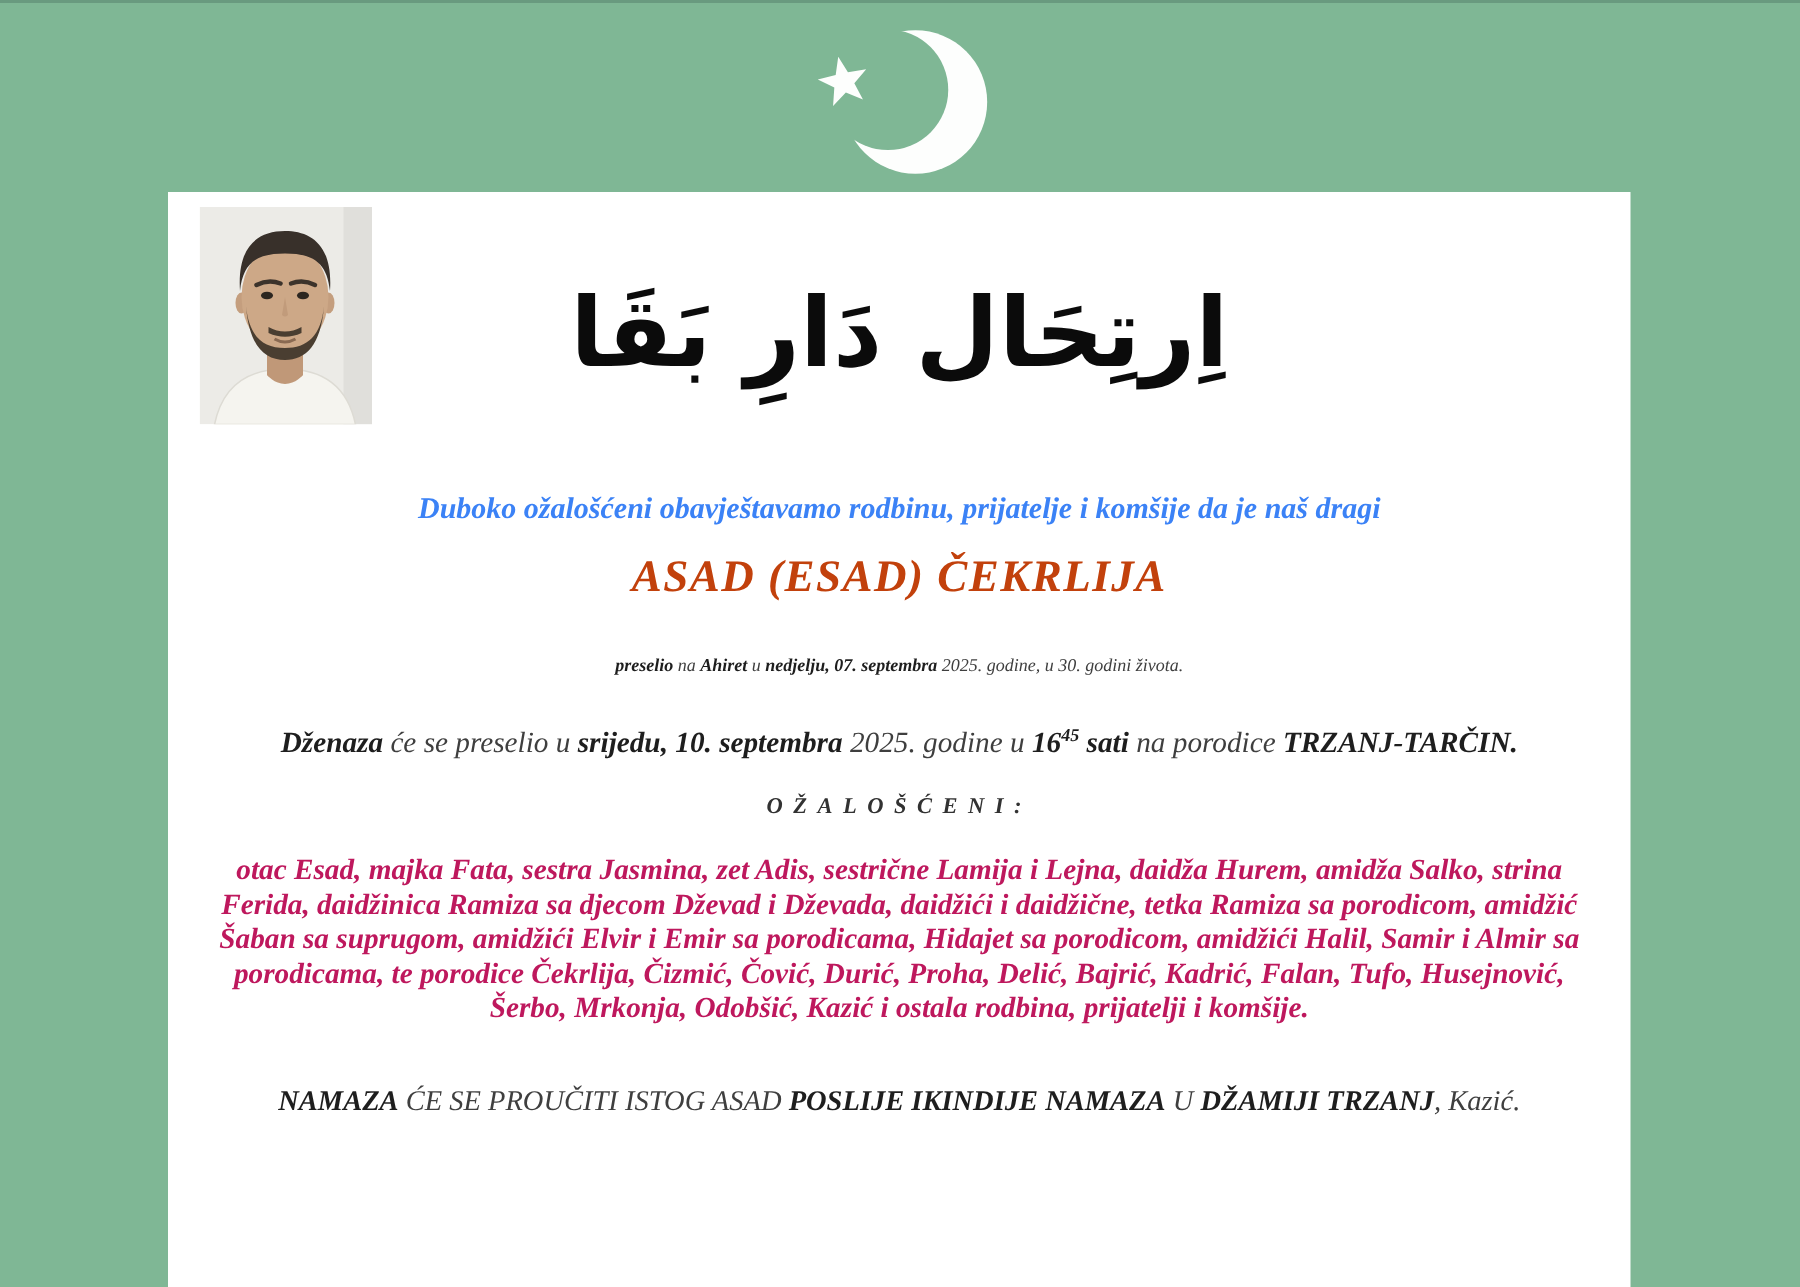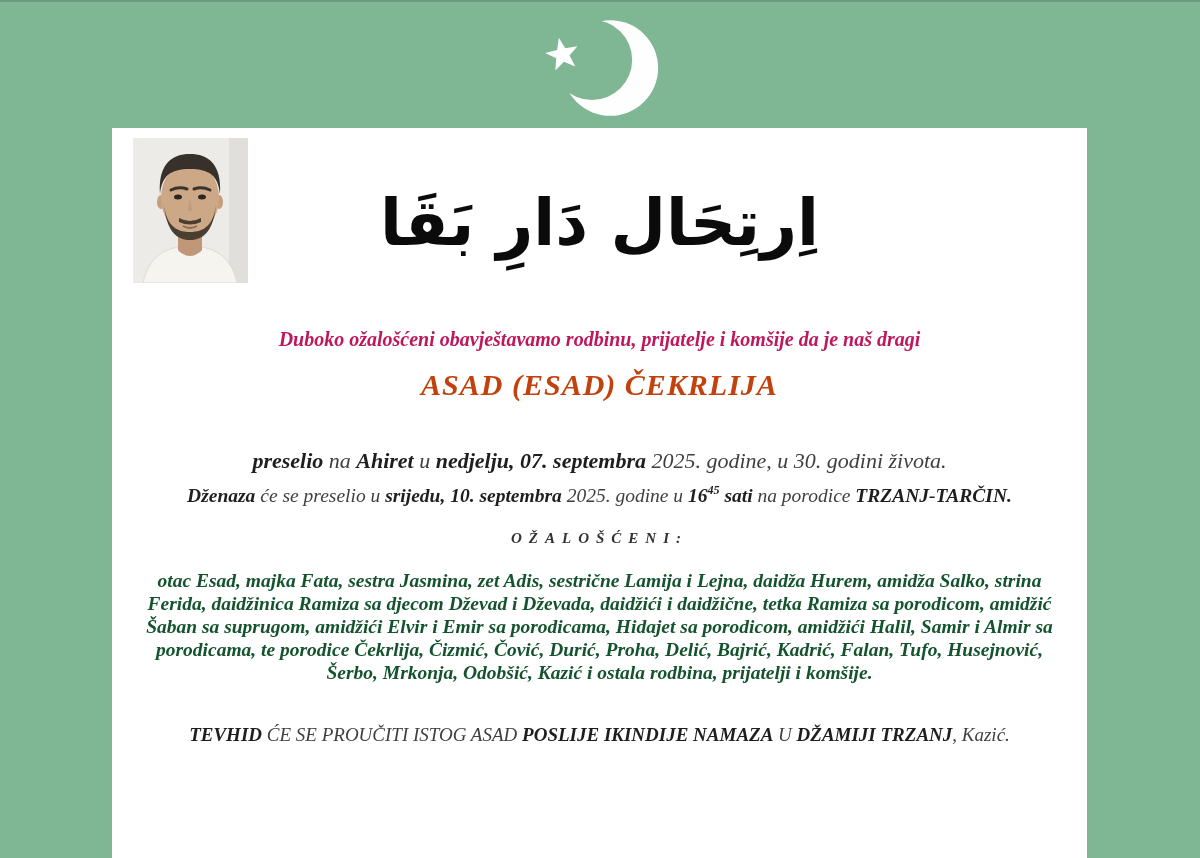--- a/index.html
+++ b/index.html
@@ -21,28 +21,28 @@
     position:absolute;left:0;top:10px;width:100%;height:170px;
     display:flex;align-items:center;justify-content:center;
     font-family:"DejaVu Sans",sans-serif;
     font-size:64px;font-weight:bold;color:#0b0b0b;direction:rtl;
     letter-spacing:2px;
   }
   .line{
     position:absolute;left:0;width:100%;text-align:center;
     font-style:italic;color:#3f3f3f;white-space:nowrap;
   }
-  .intro{top:200px;font-size:20px;font-weight:bold;color:#be185d;}
+  .intro{top:200px;font-size:20px;font-weight:bold;color:#3b82f6;}
   .name{top:240px;font-size:30px;font-weight:bold;color:#c2410c;letter-spacing:1px;}
-  .passing{top:320px;font-size:22px;}
+  .passing{top:308px;font-size:12px;}
   .funeral{top:355px;font-size:19.5px;}
   .heading{top:402px;font-size:15px;font-weight:bold;color:#323232;letter-spacing:7px;}
   .mourners{
     position:absolute;left:20px;top:441px;width:935px;text-align:center;
-    font-style:italic;font-weight:bold;color:#14532d;
+    font-style:italic;font-weight:bold;color:#be185d;
     font-size:19.5px;line-height:23px;
   }
   .tevhid{top:596px;font-size:19px;}
   .seg-b{font-weight:bold;color:#1e1e1e;}
   .seg-r{font-weight:normal;color:#3f3f3f;}
   sup.seg-b{font-size:62%;}
 </style>
 </head>
 <body>
 
@@ -92,15 +92,15 @@
   <div class="line name">ASAD (ESAD) ČEKRLIJA</div>
 
   <div class="line passing"><span class="seg-b">preselio</span><span class="seg-r"> na </span><span class="seg-b">Ahiret</span><span class="seg-r"> u </span><span class="seg-b">nedjelju, 07. septembra</span><span class="seg-r"> 2025. godine, u 30. godini života.</span></div>
 
   <div class="line funeral"><span class="seg-b">Dženaza</span><span class="seg-r"> će se preselio u </span><span class="seg-b">srijedu, 10. septembra</span><span class="seg-r"> 2025. godine u </span><span class="seg-b">16</span><sup class="seg-b">45</sup><span class="seg-b"> sati</span><span class="seg-r"> na porodice </span><span class="seg-b">TRZANJ-TARČIN.</span></div>
 
   <div class="line heading">OŽALOŠĆENI:</div>
 
   <div class="mourners">otac Esad, majka Fata, sestra Jasmina, zet Adis, sestrične Lamija i Lejna, daidža Hurem, amidža Salko, strina Ferida, daidžinica Ramiza sa djecom Dževad i Dževada, daidžići i daidžične, tetka Ramiza sa porodicom, amidžić Šaban sa suprugom, amidžići Elvir i Emir sa porodicama, Hidajet sa porodicom, amidžići Halil, Samir i Almir sa porodicama, te porodice Čekrlija, Čizmić, Čović, Durić, Proha, Delić, Bajrić, Kadrić, Falan, Tufo, Husejnović, Šerbo, Mrkonja, Odobšić, Kazić i ostala rodbina, prijatelji i komšije.</div>
 
-  <div class="line tevhid"><span class="seg-b">TEVHID</span><span class="seg-r"> ĆE SE PROUČITI ISTOG ASAD </span><span class="seg-b">POSLIJE IKINDIJE NAMAZA</span><span class="seg-r"> U </span><span class="seg-b">DŽAMIJI TRZANJ</span><span class="seg-r">, Kazić.</span></div>
+  <div class="line tevhid"><span class="seg-b">NAMAZA</span><span class="seg-r"> ĆE SE PROUČITI ISTOG ASAD </span><span class="seg-b">POSLIJE IKINDIJE NAMAZA</span><span class="seg-r"> U </span><span class="seg-b">DŽAMIJI TRZANJ</span><span class="seg-r">, Kazić.</span></div>
 
 </div>
 
 </body></html>

